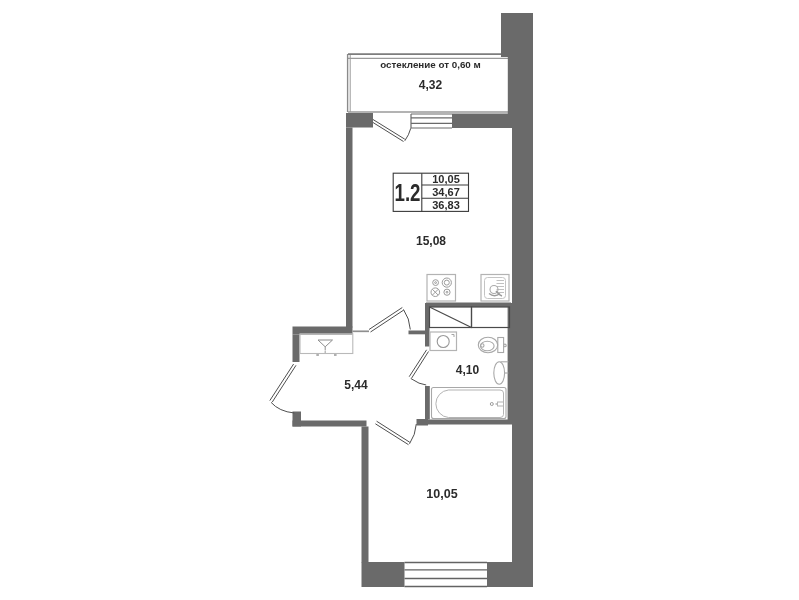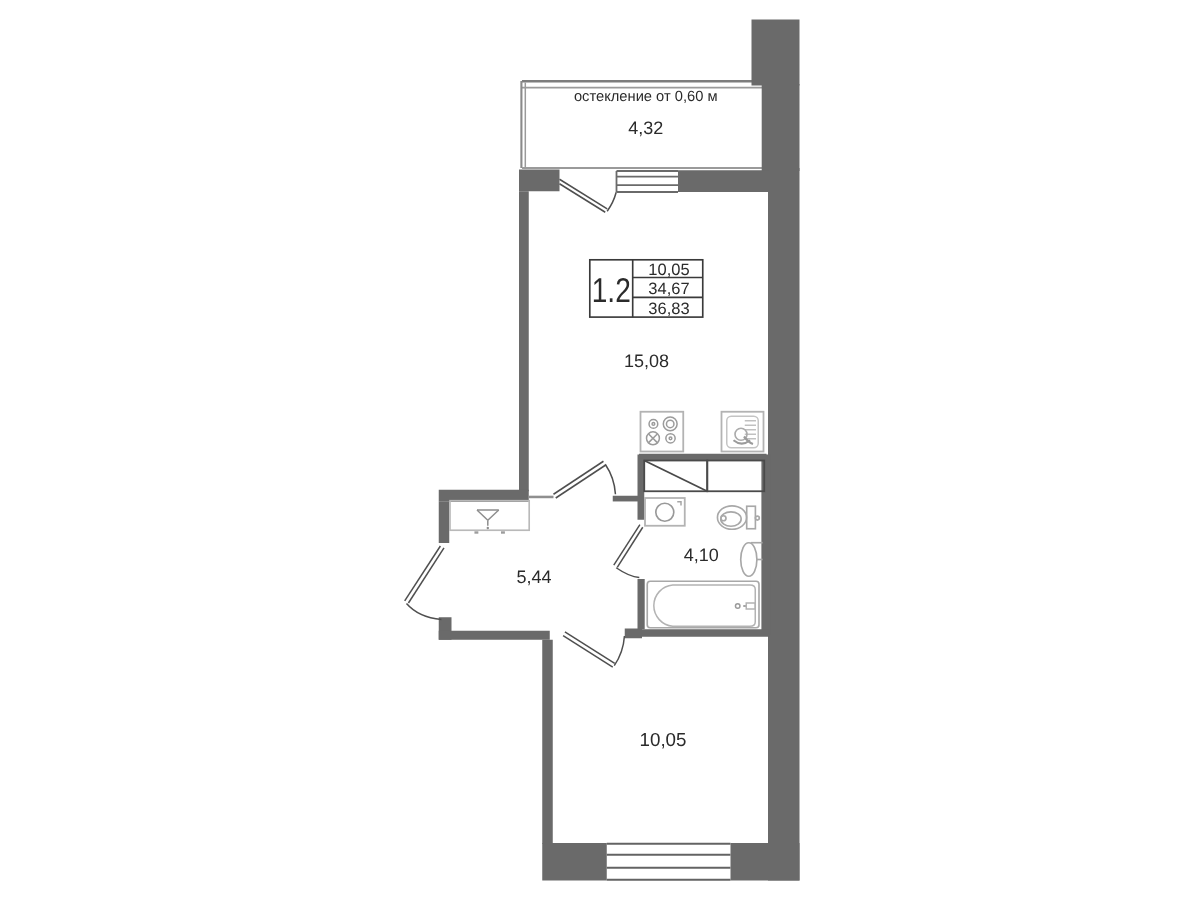--- a/index.html
+++ b/index.html
@@ -1,16 +1,16 @@
 <!DOCTYPE html>
 <html><head>
 <meta charset="utf-8">
 <style>
   html,body{margin:0;padding:0;background:#ffffff;}
-  .wrap{width:799px;height:600px;position:relative;overflow:hidden;background:#fff;}
+  .wrap{width:799px;height:600px;position:relative;overflow:hidden;background:#fff;font-weight:bold;}
   svg{display:block;}
   text{font-family:"Liberation Sans", sans-serif;fill:#2b2b2b;}
 </style>
 </head>
 <body>
 <div class="wrap">
 <svg width="799" height="600" viewBox="0 0 799 600">
 
 <g>
   <line x1="348" y1="54.2" x2="508" y2="54.2" stroke="#7d7d7d" stroke-width="1.7"></line>

